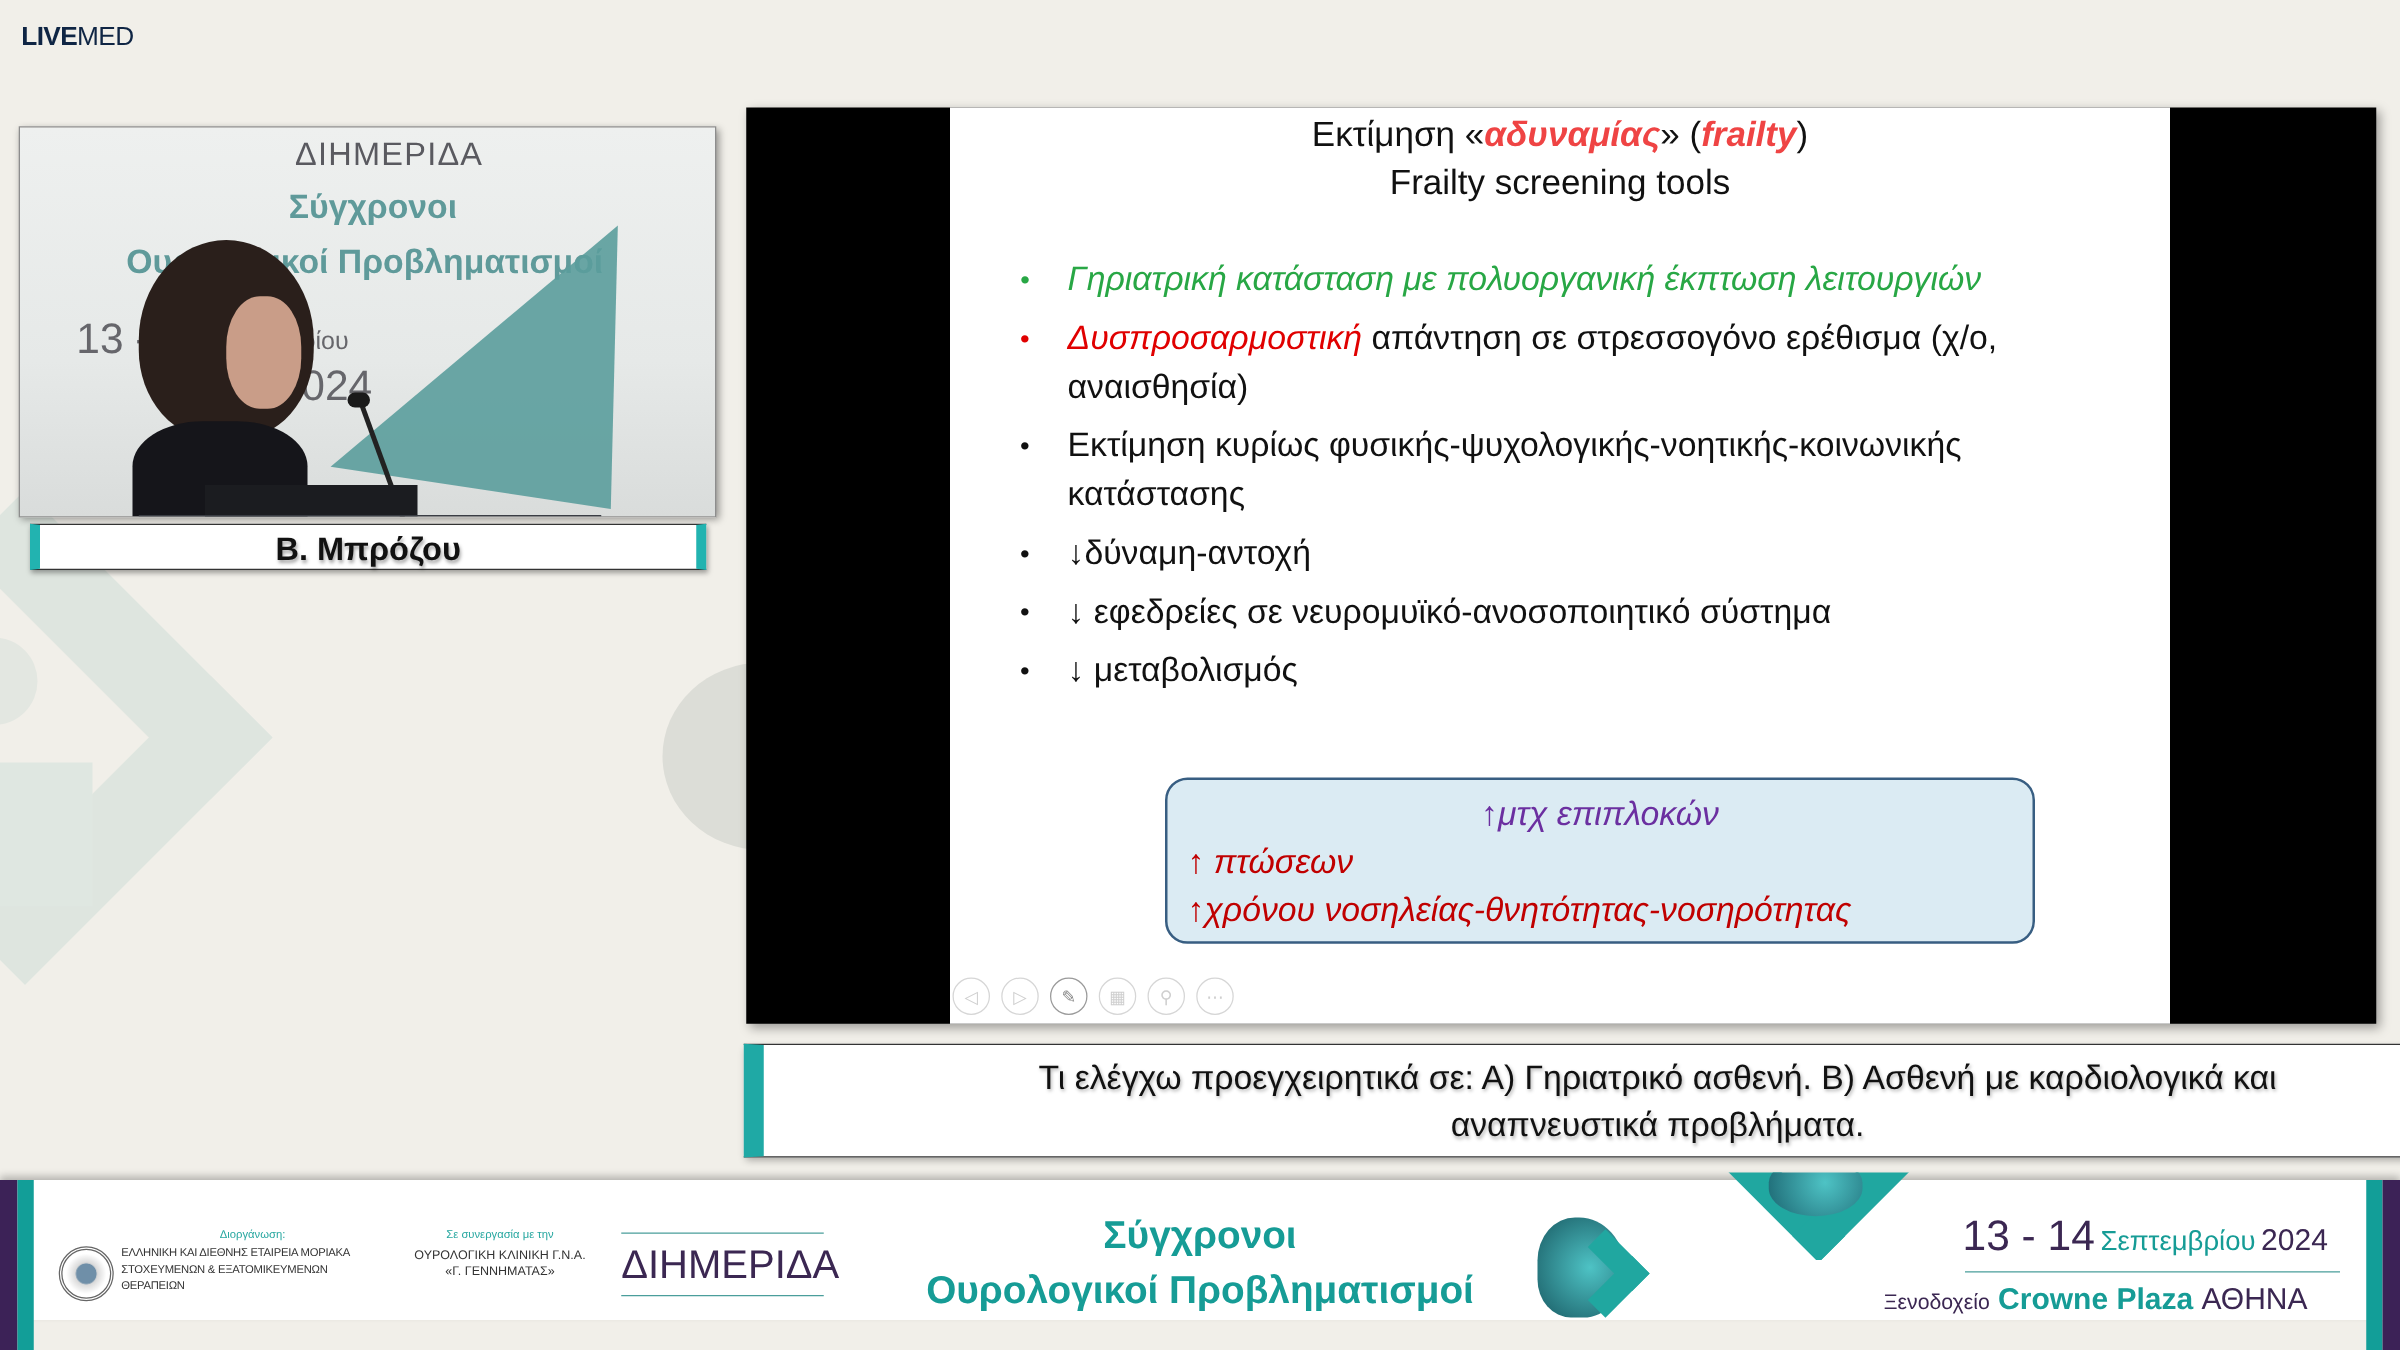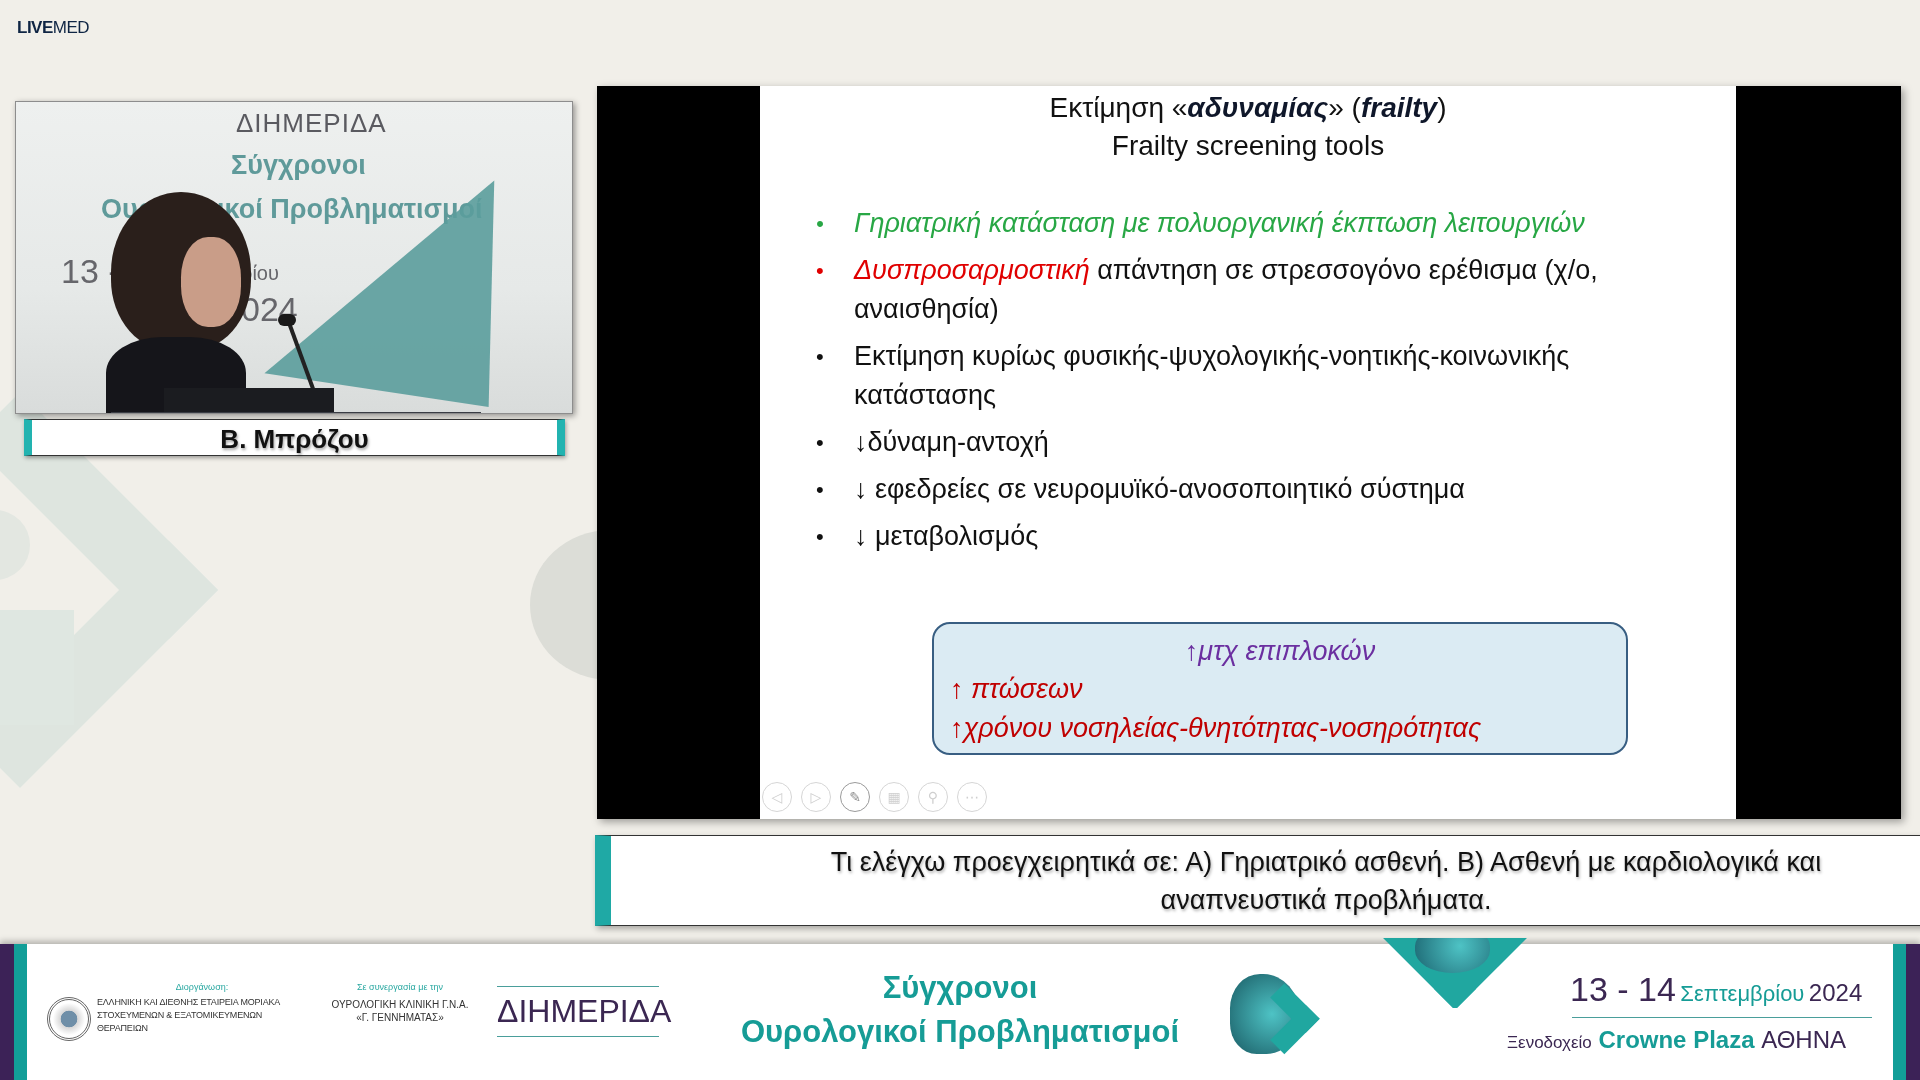--- a/index.html
+++ b/index.html
@@ -13,21 +13,21 @@
   .bg-chevron {
     position: absolute; left: -120px; top: 450px; width: 280px; height: 280px;
     border-right: 70px solid #dde5df; border-top: 70px solid #dde5df;
     transform: rotate(45deg); opacity: 0.9;
   }
   .bg-block { position: absolute; left: 0; top: 610px; width: 74px; height: 115px; background: #dfe7e1; }
   .bg-circle { position: absolute; left: 530px; top: 530px; width: 160px; height: 150px; border-radius: 50%; background: #dcddd7; }
   .bg-blob-l { position: absolute; left: -40px; top: 510px; width: 70px; height: 70px; border-radius: 50%; background: #e3e7e1; }
 
   
-  .logo { position: absolute; left: 17px; top: 18px; font-size: 17px; color: #0f2544; letter-spacing: -0.5px; }
+  .logo { position: absolute; left: 17px; top: 18px; font-size: 21px; color: #0f2544; letter-spacing: -0.5px; }
   .logo .bold { font-weight: bold; }
   .logo .light { font-weight: normal; }
 
   
   .video {
     position: absolute; left: 15px; top: 101px; width: 558px; height: 313px;
     background: linear-gradient(180deg, #eef0ef 0%, #e6e9e8 60%, #d9dcdb 100%);
     border: 1px solid #8d8d8d; box-shadow: 2px 2px 6px rgba(0,0,0,0.4); overflow: hidden;
   }
   .video .v-title { position: absolute; left: 220px; top: 6px; font-size: 26px; color: #5a5a60; letter-spacing: 1px; }
@@ -61,21 +61,21 @@
   
   .slide-frame {
     position: absolute; left: 597px; top: 86px; width: 1304px; height: 733px;
     background: #000; box-shadow: 3px 3px 8px rgba(0,0,0,0.35);
   }
   .slide {
     position: absolute; left: 163px; top: 0; width: 976px; height: 733px;
     background: #ffffff; font-family: "Liberation Sans", sans-serif;
   }
   .slide-title { position: absolute; left: 0; right: 0; top: 6px; text-align: center; font-size: 28px; color: #111; }
-  .slide-title .red { color: #0f172a; font-weight: bold; font-style: italic; }
+  .slide-title .red { color: #ef4444; font-weight: bold; font-style: italic; }
   .slide-subtitle { position: absolute; left: 0; right: 0; top: 44px; text-align: center; font-size: 28px; color: #111; }
   .bullets { position: absolute; left: 56px; top: 118px; width: 880px; list-style: none; }
   .bullets li { position: relative; padding-left: 38px; font-size: 27px; line-height: 39px; color: #111; margin-bottom: 8px; }
   .bullets li .dot { position: absolute; left: 0; top: 0; font-size: 22px; }
   .bullets li.green { color: #28a745; font-style: italic; }
   .bullets li.green .dot { color: #28a745; }
   .bullets li .red-it { color: #e00000; font-style: italic; }
   .bullets li.redb .dot { color: #e00000; }
 
   .callout {
@@ -101,21 +101,21 @@
     position: absolute; left: 595px; top: 835px; width: 1462px; height: 91px;
     background: #ffffff; border: 1px solid #333;
     border-left: 16px solid #1fa9a5; border-right: 16px solid #1fc3c0;
     display: flex; align-items: center; justify-content: center; text-align: center;
     box-shadow: 2px 3px 6px rgba(0,0,0,0.3);
   }
   .caption span { font-size: 27px; line-height: 38px; color: #111; text-shadow: 1px 2px 3px rgba(0,0,0,0.3); width: 1100px; }
 
   
   .footer {
-    position: absolute; left: 0; top: 944px; width: 1920px; height: 136px;
+    position: absolute; left: 0; top: 944px; width: 1920px; height: 112px;
     background: #ffffff; box-shadow: 0 -3px 6px rgba(0,0,0,0.25);
   }
   .footer .stripe-purple-l { position: absolute; left: 0; top: 0; width: 14px; height: 136px; background: #3c2257; }
   .footer .stripe-teal-l { position: absolute; left: 14px; top: 0; width: 13px; height: 136px; background: #129e98; }
   .footer .stripe-teal-r { position: absolute; right: 14px; top: 0; width: 13px; height: 136px; background: #129e98; }
   .footer .stripe-purple-r { position: absolute; right: 0; top: 0; width: 14px; height: 136px; background: #3c2257; }
 
   .org { position: absolute; left: 47px; top: 38px; width: 260px; }
   .org .label { font-size: 9px; color: #27a7a0; text-align: center; margin-left: 50px; margin-bottom: 4px; }
   .org .seal { position: absolute; left: 0; top: 15px; width: 44px; height: 44px; border-radius: 50%; border: 3px double #666; background: radial-gradient(circle, #6f8fa8 30%, #d8d8d8 32%, #fff 60%); }

